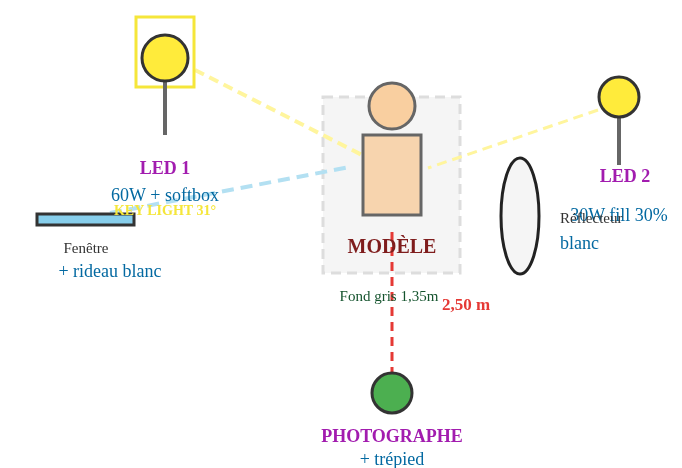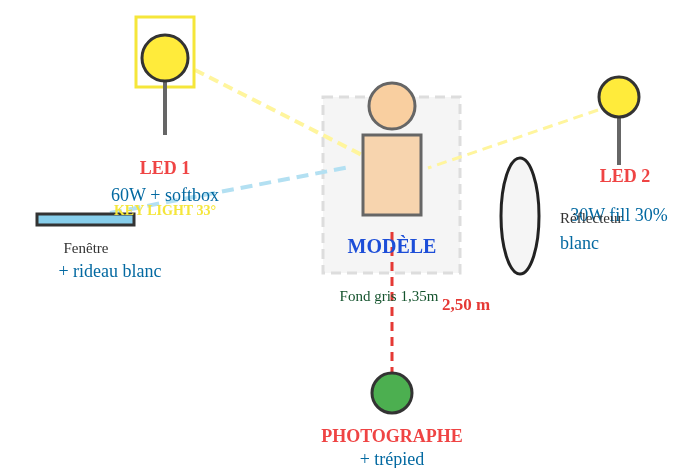--- a/index.html
+++ b/index.html
@@ -1,25 +1,25 @@
 <!DOCTYPE html>
 <html><head>
   <meta charset="utf-8">
   <style>
     html, body { margin: 0; padding: 0; background: #ffffff; }
     body { width: 682px; height: 468px; position: relative; overflow: hidden;
            font-family: "Liberation Serif", "DejaVu Serif", serif; }
     svg.stage { position: absolute; left: 0; top: 0; }
     .lbl { position: absolute; white-space: nowrap; transform: translateX(-50%); }
     .lbl-left { position: absolute; white-space: nowrap; }
-    .title { font-weight: bold; font-size: 18px; color: #ef4444; }
+    .title { font-weight: bold; font-size: 18px; color: #a21caf; }
     .sub { font-size: 18px; color: #0369a1; }
     .body { font-size: 15px; color: #333333; }
     .key { font-weight: bold; font-size: 14px; color: #f5e63a; }
-    .model { font-weight: bold; font-size: 20px; color: #1d4ed8; }
+    .model { font-weight: bold; font-size: 20px; color: #7f1d1d; }
     .dist { font-weight: bold; font-size: 17px; color: #e53935; }
     .fond { font-size: 15px; color: #14532d; }
   </style>
 </head>
 <body>
 
 <svg class="stage" width="682" height="468" viewBox="0 0 682 468">
 
   <rect x="323" y="97" width="137" height="176" fill="#f5f5f5" stroke="#dddddd" stroke-width="3" stroke-dasharray="10,6"></rect>
 
@@ -49,21 +49,21 @@
     <circle cx="392" cy="106" r="23" fill="#f9cfa0" stroke="#666666" stroke-width="3"></circle>
   </g>
 
   <line x1="392" y1="232" x2="392" y2="372" stroke="#e53935" stroke-width="3" stroke-dasharray="9,6"></line>
 
   <circle cx="392" cy="393" r="20" fill="#4caf50" stroke="#333333" stroke-width="3"></circle>
 </svg>
 
 <div class="lbl title" style="left:165px; top:158px;">LED 1</div>
 <div class="lbl sub" style="left:165px; top:185px;">60W + softbox</div>
-<div class="lbl key" style="left:165px; top:203px;">KEY LIGHT 33°</div>
+<div class="lbl key" style="left:165px; top:203px;">KEY LIGHT 31°</div>
 
 <div class="lbl body" style="left:86px; top:240px;">Fenêtre</div>
 <div class="lbl sub" style="left:86px; top:261px;margin-left:24px;">+ rideau blanc</div>
 
 <div class="lbl model" style="left:392px; top:235px;">MODÈLE</div>
 <div class="lbl fond" style="left:389px; top:288px;">Fond gris 1,35m</div>
 <div class="lbl-left dist" style="left:442px; top:295px;">2,50 m</div>
 
 <div class="lbl title" style="left:625px; top:166px;">LED 2</div>
 <div class="lbl sub" style="left:619px; top:205px;">30W fill 30%</div>

